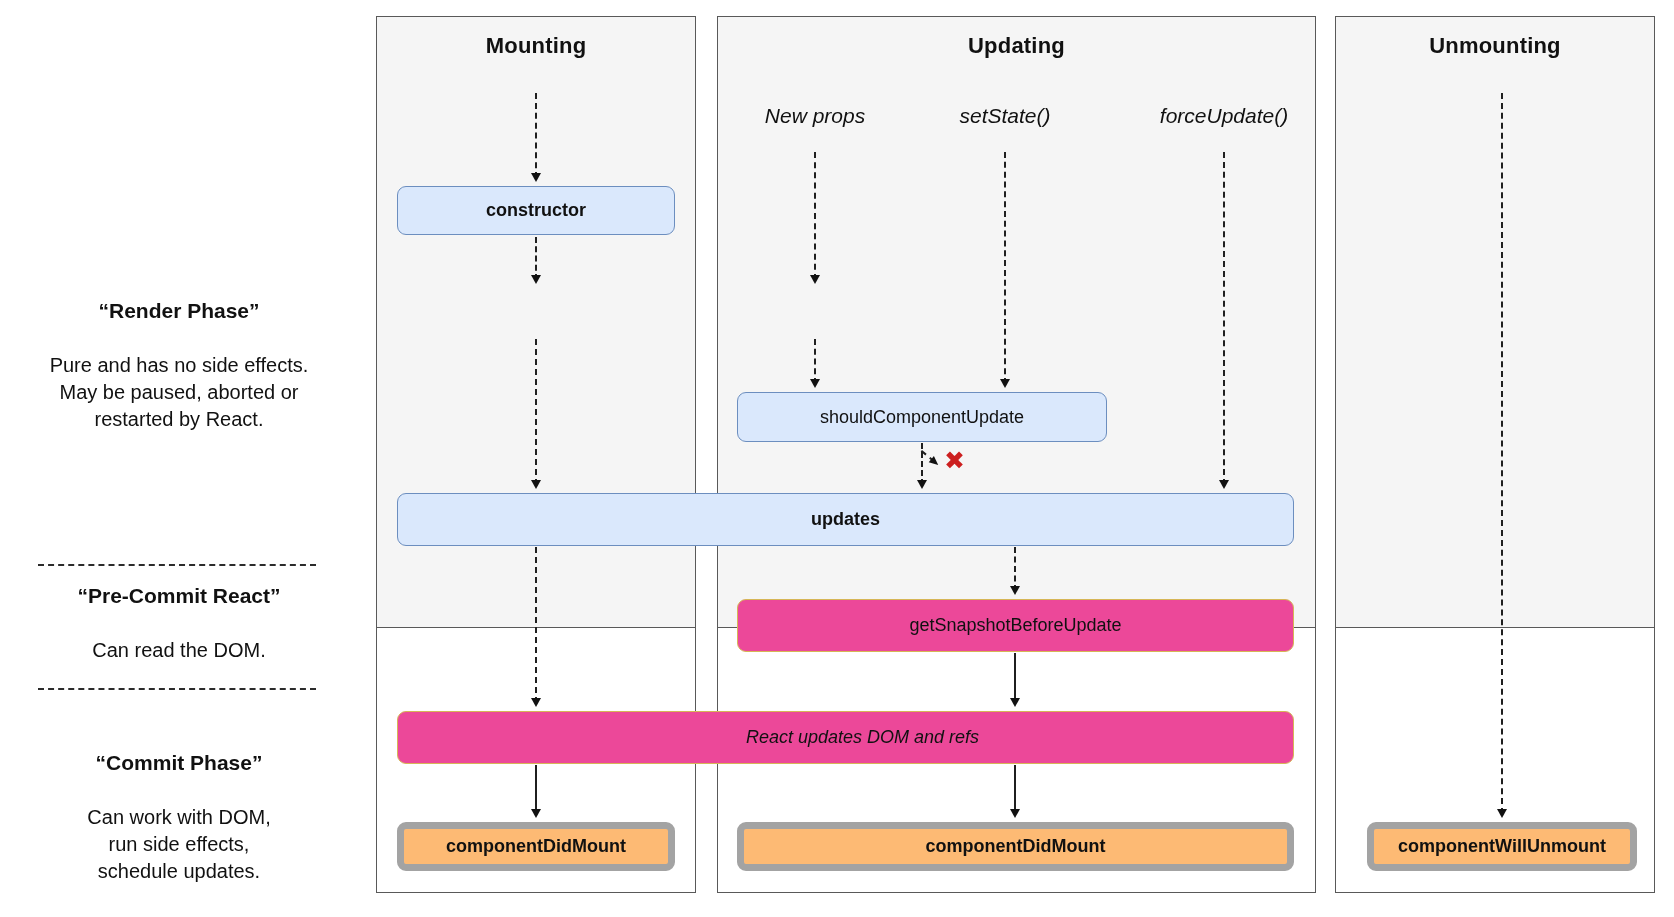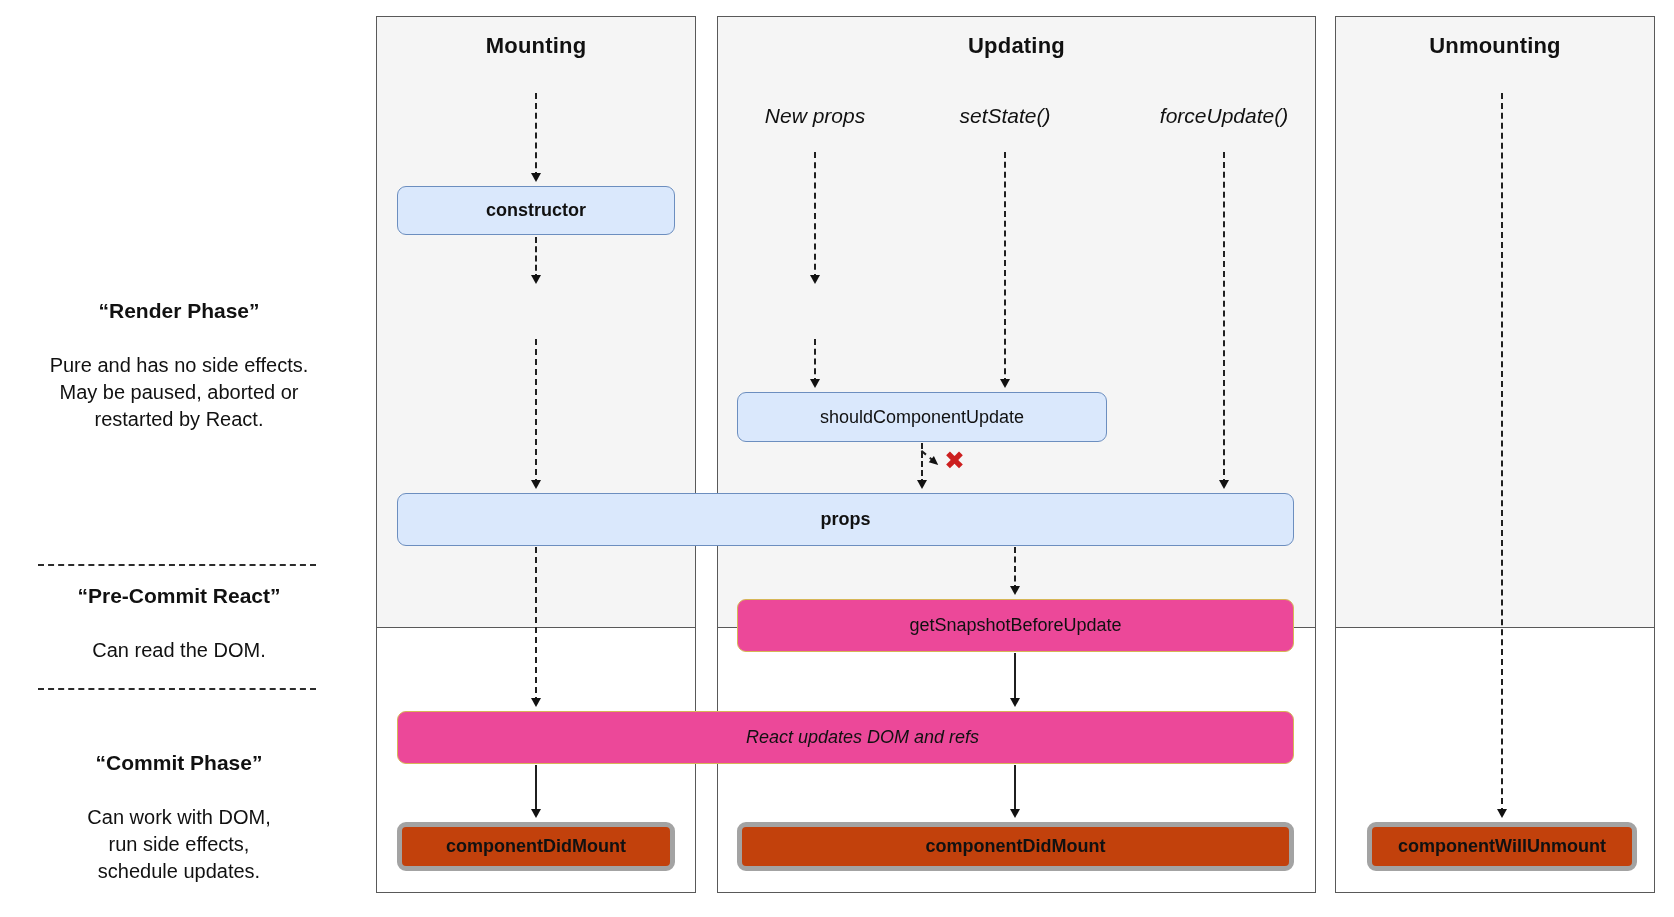--- a/index.html
+++ b/index.html
@@ -12,21 +12,21 @@
   .column .shade { position:absolute; left:0; top:0; width:100%; height:611px; background:#f5f5f5; border-bottom:1px solid #595959; }
   .col-title { position:absolute; top:33px; text-align:center; font-size:22px; font-weight:bold; letter-spacing:.2px; }
 
   
   .trigger { position:absolute; top:104px; transform:translateX(-50%); font-style:italic; font-size:21px; white-space:nowrap; }
 
   
   .node { position:absolute; display:flex; align-items:center; justify-content:center; border-radius:9px; font-size:18px; white-space:nowrap; z-index:4; }
   .node.blue   { background:#dae8fc; border:1px solid #6c8ebf; }
   .node.yellow { background:#ec4899; border:1px solid #d6b656; }
-  .node.green  { background:#c2410c; border:5px solid #a3a3a3; }
+  .node.green  { background:#fdba74; border:7px solid #a3a3a3; }
   .node.bold   { font-weight:bold; }
   .node.italic { font-style:italic; }
 
   
   .arrow { position:absolute; width:0; z-index:2; }
   .arrow.dashed { border-left:2px dashed #1f1f1f; }
   .arrow.solid  { border-left:2px solid #1f1f1f; }
   .arrow.head::after { content:""; position:absolute; left:-6px; bottom:-9px; width:0; height:0;
       border:5px solid transparent; border-top:9px solid #111; }
 
@@ -101,20 +101,20 @@
   <div class="arrow dashed head" style="left:1014px; top:547px; height:44px;"></div>
   <div class="arrow solid head" style="left:1014px; top:653px; height:50px;"></div>
   <div class="arrow solid head" style="left:1014px; top:765px; height:49px;"></div>
 
   <div class="arrow dashed head" style="left:1501px; top:93px; height:721px;"></div>
 
   <div class="x-marker">✖</div>
 
   <div class="node blue bold" style="left:397px;  top:186px; width:278px; height:49px;">constructor</div>
   <div class="node blue" style="left:737px;  top:392px; width:370px; height:50px;">shouldComponentUpdate</div>
-  <div class="node blue bold" style="left:397px;  top:493px; width:897px; height:53px;">props</div>
+  <div class="node blue bold" style="left:397px;  top:493px; width:897px; height:53px;">updates</div>
   <div class="node yellow" style="left:737px;  top:599px; width:557px; height:53px;">getSnapshotBeforeUpdate</div>
   <div class="node yellow italic" style="left:397px; top:711px; width:897px; height:53px;padding-left:34px;">React updates DOM and refs</div>
   <div class="node green bold" style="left:397px;  top:822px; width:278px; height:49px;">componentDidMount</div>
   <div class="node green bold" style="left:737px;  top:822px; width:557px; height:49px;">componentDidMount</div>
   <div class="node green bold" style="left:1367px; top:822px; width:270px; height:49px;">componentWillUnmount</div>
 
 </div>
 
 </body></html>

